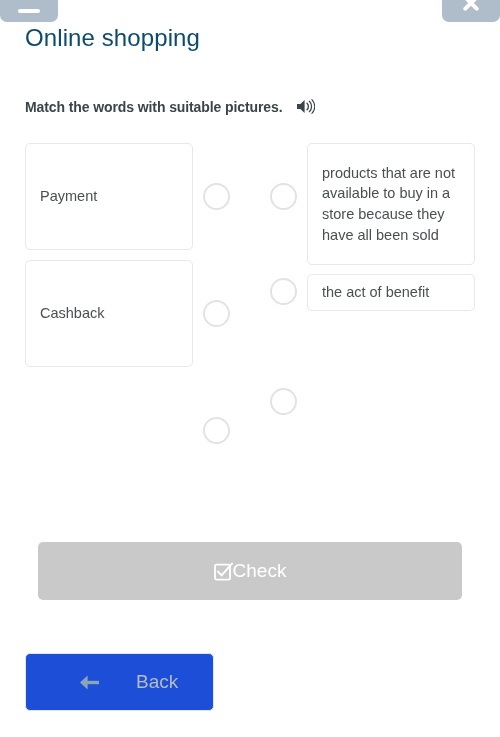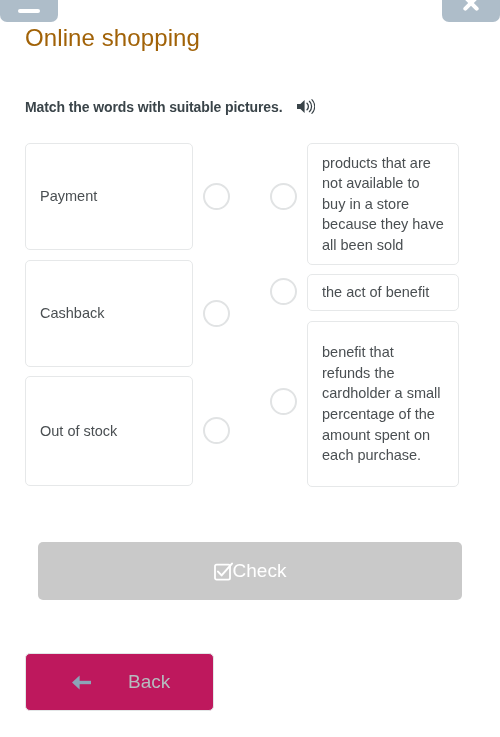--- a/index.html
+++ b/index.html
@@ -59,21 +59,21 @@
   .glyph-close::before { transform: rotate(45deg); }
   .glyph-close::after  { transform: rotate(-45deg); }
 
   
   .page-title {
     position: absolute;
     left: 25px;
     top: 24px;
     font-size: 24px;
     font-weight: 400;
-    color: #a16207;
+    color: #0c4a6e;
     letter-spacing: .1px;
   }
   .instruction-row {
     position: absolute;
     left: 25px;
     top: 98px;
     display: flex;
     align-items: center;
     gap: 14px;
   }
@@ -100,21 +100,21 @@
     border-radius: 5px;
     box-sizing: border-box;
     display: flex;
     align-items: center;
     color: #4a4f52;
     font-size: 14.5px;
     line-height: 1.42;
     padding: 0 14px;
   }
   .card.left  { left: 25px;  width: 168px; }
-  .card.right { left: 307px; width: 152px; }
+  .card.right { left: 307px; width: 168px; }
 
   .dot {
     position: absolute;
     width: 27px;
     height: 27px;
     border: 2px solid #e1e3e4;
     border-radius: 50%;
     background: #ffffff;
     box-sizing: border-box;
   }
@@ -140,30 +140,30 @@
     cursor: default;
   }
   .check-box-icon { display: block; width: 19px; height: 19px; }
 
   .back-button {
     position: absolute;
     left: 25px;
     top: 653px;
     width: 189px;
     height: 58px;
-    background: #be185d;
+    background: #1d4ed8;
     border: 1px solid #e3e6e7;
     border-radius: 5px;
     display: flex;
     align-items: center;
     color: #b6bcbf;
     font-size: 19px;
     font-family: "Liberation Sans", sans-serif;
     cursor: pointer;
-    padding: 4px;
+    padding: 12px;
   }
   .back-arrow-icon { display: block; width: 22px; height: 19px; margin-left: 40px; }
   .back-label { margin-left: 36px; }
 </style>
 </head>
 <body>
 
 <div class="chrome-btn left">
   <span class="glyph-minimize"></span>
 </div>
@@ -186,40 +186,34 @@
 </div>
 
 <div class="match-area">
 
   <div class="card left" style="top:143px;height:107px;">
     <span>Payment</span>
   </div>
   <div class="card left" style="top:260px;height:107px;">
     <span>Cashback</span>
   </div>
-  <div class="card left" style="top:376px;height:110px;">
-    <span>Out of stock</span>
-  </div>
 
   <div class="dot left" style="top:183px;"></div>
   <div class="dot left" style="top:300px;"></div>
   <div class="dot left" style="top:417px;"></div>
 
   <div class="dot right" style="top:183px;"></div>
   <div class="dot right" style="top:278px;"></div>
   <div class="dot right" style="top:388px;"></div>
 
   <div class="card right" style="top:143px;height:122px;">
     <span>products that are not available to buy in a store because they have all been sold</span>
   </div>
   <div class="card right" style="top:274px;height:37px;">
     <span>the act of benefit</span>
-  </div>
-  <div class="card right" style="top:321px;height:166px;">
-    <span>benefit that refunds the cardholder a small percentage of the amount spent on each purchase.</span>
   </div>
 
 </div>
 
 <button class="check-button">
   <span class="check-box-icon">
     <svg viewBox="0 0 19 19" width="19" height="19" xmlns="http://www.w3.org/2000/svg">
       <rect x="1" y="2.6" width="15" height="15" rx="1.6" fill="none" stroke="#ffffff" stroke-width="1.8"></rect>
       <path d="M4 9.6 L7.6 13.4 L18 1.6" fill="none" stroke="#ffffff" stroke-width="2" stroke-linecap="round" stroke-linejoin="round"></path>
     </svg>

